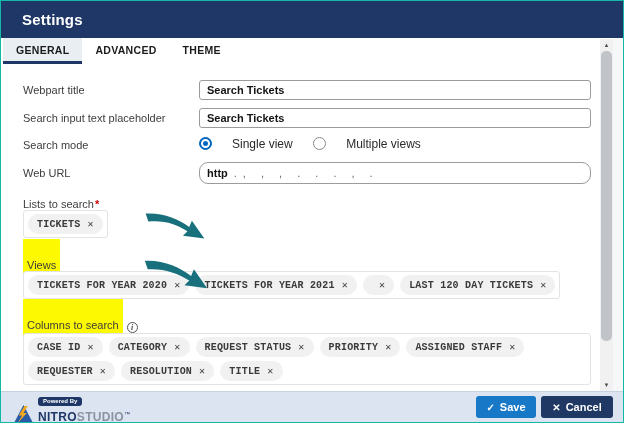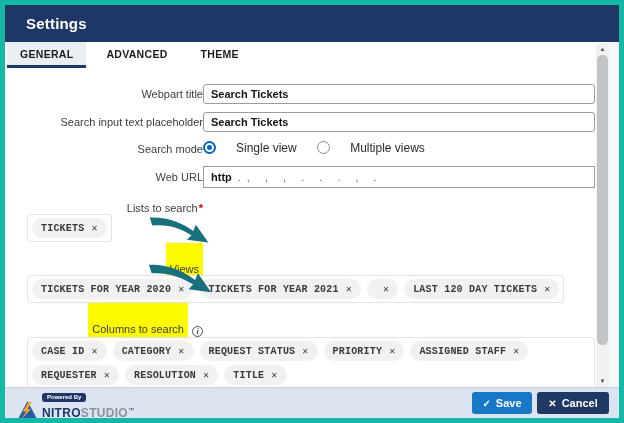--- a/index.html
+++ b/index.html
@@ -1,41 +1,41 @@
 <!DOCTYPE html>
 <html><head>
 <meta charset="utf-8">
 <style>
   * { margin:0; padding:0; box-sizing:border-box; }
   html,body { background:#e9e9e9; }
   body { font-family:"Liberation Sans", sans-serif; }
   .screen { position:relative; width:624px; height:423px; background:#fff;
-            border:5px solid #14b8a6; overflow:hidden; }
+            border:1px solid #14b8a6; overflow:hidden; }
 
   
   .header { position:absolute; top:0; left:0; right:0; height:37px; background:#1f3767; }
   .header .title { color:#fff; font-size:15px; font-weight:bold; line-height:37px; padding-left:21px; letter-spacing:.2px; }
 
   
   .tabbar { position:absolute; top:37px; left:0; right:23px; height:26px; background:#fff; display:flex; align-items:stretch; padding-left:2px; }
-  .tab { display:flex; align-items:center; padding:0 13px; font-size:10.5px; font-weight:bold; color:#1b1b1b; letter-spacing:.3px; margin-right:7px; border-bottom:3px solid transparent; cursor:default; }
+  .tab { display:flex; align-items:center; padding:0 13px; font-size:10.5px; font-weight:bold; color:#1b1b1b; letter-spacing:.3px; border-bottom:3px solid transparent; cursor:default; }
   .tab.active { background:#e9eef3; border-bottom:3px solid #1f3767; }
 
   
   .content { position:absolute; top:63px; left:1px; width:597px; bottom:31px; background:#fff; padding:16px 8px 0 21px; }
   .row { display:flex; align-items:center; margin-bottom:8px; }
   .row.top { align-items:flex-start;flex-direction:column; }
-  .lbl { width:176px; flex:none; font-size:11px; color:#3d3d3d;text-align:right; }
+  .lbl { width:176px; flex:none; font-size:11px; color:#3d3d3d; }
   .lbl .req { color:#d40000; font-weight:bold; margin-left:1px; }
   .lbl .hl { background:#fdf900; padding:20px 4px; }
   .fld { flex:1; min-width:0; }
 
   .tinput { width:100%; height:20px; border:1px solid #9b9b9b; border-radius:3px; background:#fff;
             font-family:"Liberation Sans", sans-serif; font-size:11px; font-weight:bold; color:#141414; padding:0 7px; }
-  .urlbox { width:100%; height:22px; border:1px solid #9b9b9b; border-radius:0; background:#fff;
+  .urlbox { width:100%; height:22px; border:1px solid #9b9b9b; border-radius:9px; background:#fff;
             display:flex; align-items:center; padding:0 7px; font-size:11px; font-weight:bold; color:#141414; }
   .redacted { margin-left:6px; color:#6b6b6b; font-weight:normal; letter-spacing:6px; filter:blur(.6px); white-space:nowrap; overflow:hidden; }
 
   .chipbox { border:1px solid #e2e3e5; border-radius:3px; background:#fff; padding:3px 4px;
              display:flex; flex-wrap:wrap; gap:4px 6px; min-height:26px;font-family:Liberation Mono, monospace; }
   .chip { display:inline-flex; align-items:center; background:#f1f1f2; border-radius:11px; height:20px;
           padding:0 9px; font-size:10px; font-weight:bold; color:#3a3a3a; letter-spacing:.2px; white-space:nowrap; }
   .chip-x { margin-left:7px; font-size:10px; color:#444; cursor:pointer; font-weight:bold; }
 
   .radio-opt { display:inline-flex; align-items:center; margin-right:16px; }

